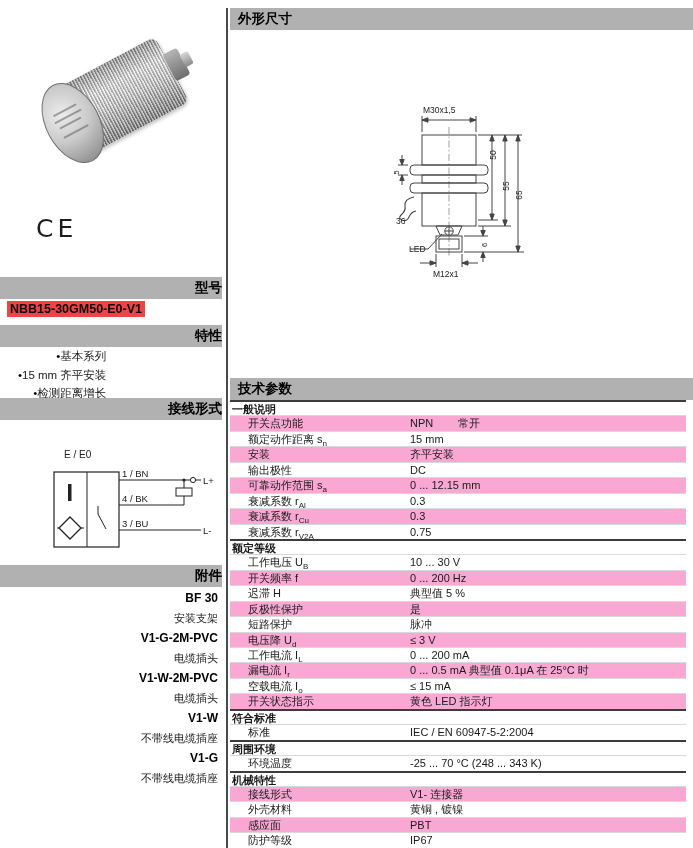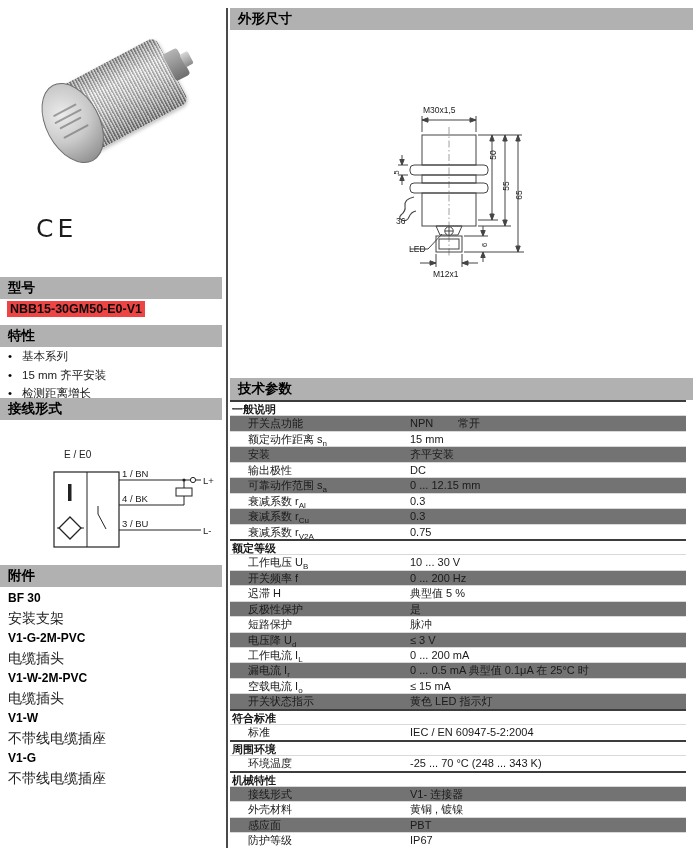--- a/index.html
+++ b/index.html
@@ -7,21 +7,21 @@
     width:693px;height:848px;position:relative;background:#ffffff;
     font-family:"Liberation Sans","DejaVu Sans",sans-serif;color:#1a1a1a;
     overflow:hidden;
   }
   
   .bar{
     position:absolute;height:22px;line-height:22px;background:#b1b1b1;
     font-weight:bold;font-size:13.5px;color:#000;padding-left:8px;box-sizing:border-box;
   }
   
-  .left-col{position:absolute;left:0;top:0;width:222px;height:848px;}
+  .left-col{position:absolute;left:0;top:0;width:222px;height:848px;text-align:right;}
   .divider{position:absolute;left:226px;top:8px;width:2px;height:840px;background:#4a4a4a;}
   
   .photo{position:absolute;left:28px;top:30px;width:168px;height:140px;}
   .cyl-wrap{position:absolute;left:18px;top:30px;width:140px;height:80px;transform:rotate(-28deg);}
   .barrel{
     position:absolute;left:16px;top:2px;width:118px;height:74px;border-radius:8px;
     background:
       repeating-linear-gradient(90deg, rgba(40,40,40,.28) 0 1px, rgba(255,255,255,.45) 2px 3px),
       linear-gradient(180deg,#8f8f8f 0%,#e6e6e6 30%,#cfcfcf 55%,#777777 100%);
     box-shadow:0 2px 4px rgba(0,0,0,.25);
@@ -44,32 +44,32 @@
       font-family:"DejaVu Sans",sans-serif;font-weight:500;}
   .model-val{
     position:absolute;left:7px;top:301px;font-weight:bold;font-size:12.5px;
     background:#ef4444;padding:1px 3px;color:#0a0a0a;
   }
   .features{position:absolute;left:8px;top:347px;margin:0;padding:0;list-style:none;font-size:11.5px;}
   .features li{line-height:18.5px;}
   .features li .dot{display:inline-block;width:14px;color:#000;}
   .acc{position:absolute;left:8px;top:588px;width:210px;}
   .acc-model{font-weight:bold;font-size:12px;line-height:20px;color:#000;}
-  .acc-desc{font-size:14px;line-height:20px;color:#222;}
+  .acc-desc{font-size:11px;line-height:20px;color:#222;font-family:Liberation Serif, serif;}
   
   .right-col{position:absolute;left:230px;top:0;width:458px;height:848px;}
   .right-col .bar{left:0;width:544px;}
   .dim-drawing{position:absolute;left:150px;top:93px;}
   svg text{font-family:"Liberation Sans","DejaVu Sans",sans-serif;fill:#222;}
   
   .tech-table{position:absolute;left:0;top:400px;width:456px;border-bottom:1px solid #d9d9d9;}
   .trow{position:relative;height:15.45px;line-height:15.5px;font-size:11px;box-sizing:border-box;
         border-top:1px solid #d9d9d9;padding-left:18px;white-space:nowrap;}
   .thead{border-top:2px solid #3c3c3c;font-weight:bold;padding-left:2px;font-size:11px;}
-  .shaded{background:#737373;text-decoration:underline;}
+  .shaded{background:#f9a8d4;text-decoration:underline;}
   .tlabel{display:inline-block;}
   .tlabel sub{font-size:8px;line-height:0;}
   .tvalue{position:absolute;left:180px;top:0;line-height:15.5px;}
   .tvalue .vcol1{display:inline-block;min-width:48px;}
   .wiring{position:absolute;left:46px;top:444px;}
 </style>
 </head>
 <body>
 
 <div class="left-col">

